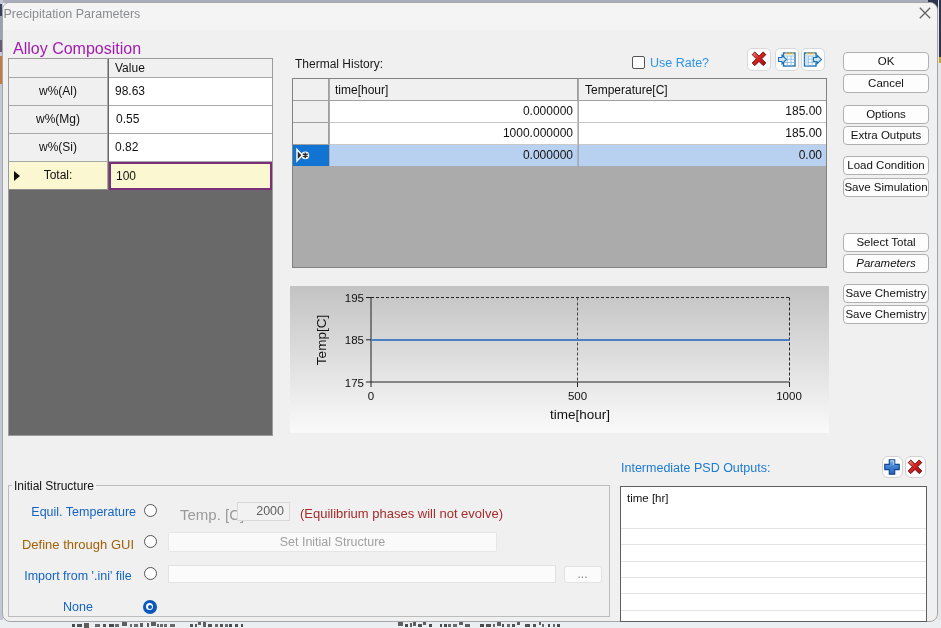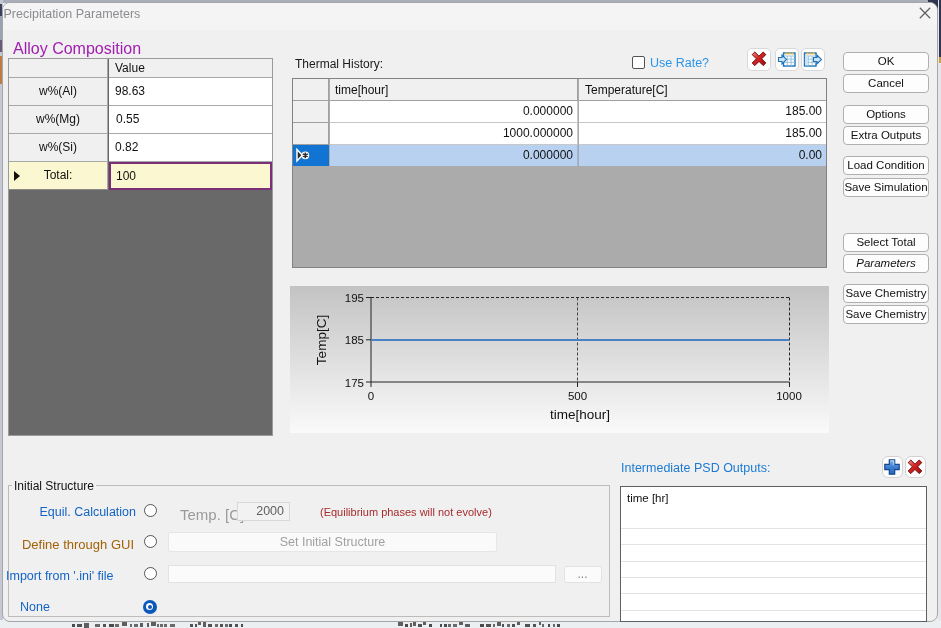--- a/index.html
+++ b/index.html
@@ -142,36 +142,36 @@
   <text x="81" y="114" font-size="11.5" fill="#111" text-anchor="middle">0</text>
   <text x="287.5" y="114" font-size="11.5" fill="#111" text-anchor="middle">500</text>
   <text x="499" y="114" font-size="11.5" fill="#111" text-anchor="middle">1000</text>
   <text x="290" y="133" font-size="13.5" fill="#111" text-anchor="middle">time[hour]</text>
   <text transform="translate(36,54) rotate(-90)" font-size="13.5" fill="#111" text-anchor="middle">Temp[C]</text>
 </svg>
 
 <div class="abs" style="left:8px;top:485px;width:602px;height:132px;border:1px solid #bcbcbc;"></div>
 <div class="abs" style="left:12px;top:479px;font-size:12px;color:#111;background:#f0f0f1;padding:0 2px;">Initial Structure</div>
 
-<div class="abs" style="left:20px;top:505px;width:116px;font-size:12.5px;color:#1464c4;text-align:right;">Equil. Calculation</div>
+<div class="abs" style="left:20px;top:505px;width:116px;font-size:12.5px;color:#1464c4;text-align:right;">Equil. Temperature</div>
 <div class="abs" style="left:143.5px;top:503.5px;width:13px;height:13px;background:#fff;border:1.5px solid #555;border-radius:50%;"></div>
 <div class="abs" style="left:180px;top:505.5px;font-size:15px;color:#9a9a9a;">Temp. [C]:</div>
 <div class="abs" style="left:236.5px;top:502px;width:53.5px;height:19px;background:#f2f2f2;border:1px solid #d8d8d8;font-size:12.5px;color:#606060;text-align:right;line-height:16px;padding-right:5px;">2000</div>
-<div class="abs" style="left:300px;top:505.5px;font-size:11px;color:#a62b2b;margin-left:20px;">(Equilibrium phases will not evolve)</div>
+<div class="abs" style="left:300px;top:505.5px;font-size:13px;color:#a62b2b;">(Equilibrium phases will not evolve)</div>
 
 <div class="abs" style="left:20px;top:537px;width:116px;font-size:13px;color:#a16207;text-align:center;">Define through GUI</div>
 <div class="abs" style="left:143.5px;top:535px;width:13px;height:13px;background:#fff;border:1.5px solid #555;border-radius:50%;"></div>
 <div class="abs" style="left:168px;top:532px;width:329px;height:20px;background:#fafafa;border:1px solid #e6e6e6;border-radius:2px;font-size:12.5px;color:#a0a0a0;text-align:center;line-height:19px;">Set Initial Structure</div>
 
-<div class="abs" style="left:6px;top:568.5px;width:116px;font-size:12.5px;color:#1464c4;text-align:left;">Import from '.ini' file</div>
+<div class="abs" style="left:20px;top:568.5px;width:116px;font-size:12.5px;color:#1464c4;text-align:center;">Import from '.ini' file</div>
 <div class="abs" style="left:143.5px;top:566.5px;width:13px;height:13px;background:#fff;border:1.5px solid #555;border-radius:50%;"></div>
 <div class="abs" style="left:168px;top:565px;width:388px;height:18px;background:#fbfbfb;border:1px solid #e2e2e2;"></div>
 <div class="abs" style="left:563.5px;top:565.5px;width:38px;height:17.5px;background:#fbfbfb;border:1px solid #e2e2e2;border-radius:3px;font-size:12px;color:#888;text-align:center;line-height:14px;">...</div>
 
-<div class="abs" style="left:20px;top:599.5px;width:116px;font-size:12.5px;color:#1464c4;text-align:left;">None</div>
+<div class="abs" style="left:20px;top:599.5px;width:116px;font-size:12.5px;color:#1464c4;text-align:center;">None</div>
 <div class="abs" style="left:142.5px;top:599.5px;width:14px;height:14px;background:#0a58bb;border-radius:50%;"></div>
 <div class="abs" style="left:146px;top:603px;width:7px;height:7px;background:#fff;border-radius:50%;"></div>
 <div class="abs" style="left:147.5px;top:604.5px;width:4px;height:4px;background:#0a58bb;border-radius:50%;"></div>
 
 <div class="abs" style="left:621px;top:461px;font-size:12.5px;color:#1b7ad2;">Intermediate PSD Outputs:</div>
 <div class="abs" style="left:881.5px;top:456px;width:21px;height:21.5px;background:#fefefe;border:1px solid #d2d2d2;border-radius:6px;"></div>
 <svg class="abs" style="left:883px;top:458px;" width="18" height="18" viewBox="0 0 18 18">
   <defs>
       <linearGradient id="bp" x1="0" y1="0" x2="0" y2="1">
     <stop offset="0" stop-color="#7db4ec"></stop>

